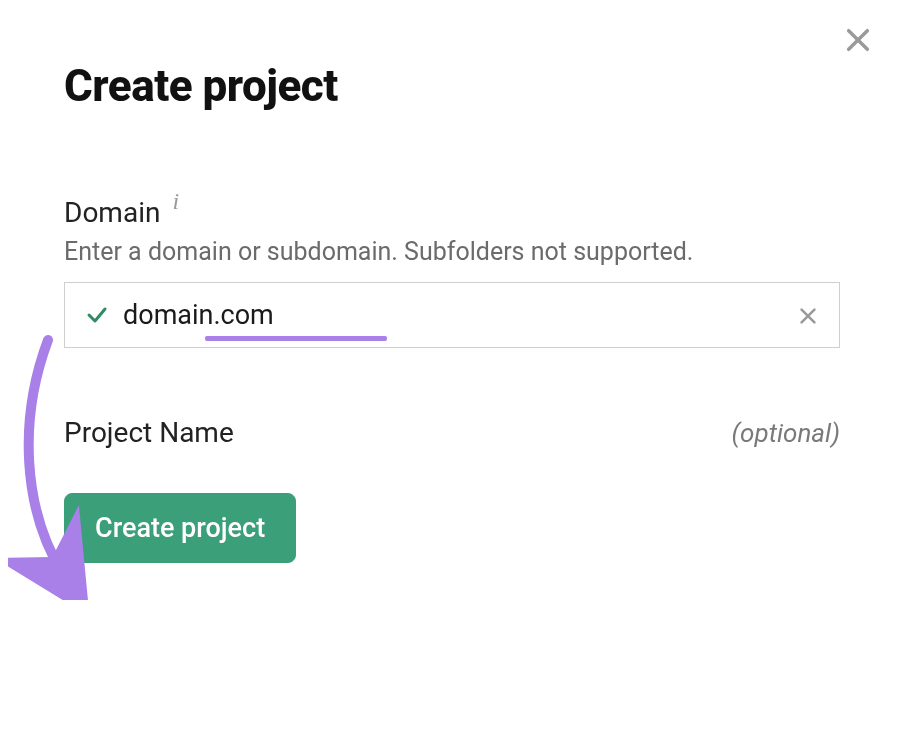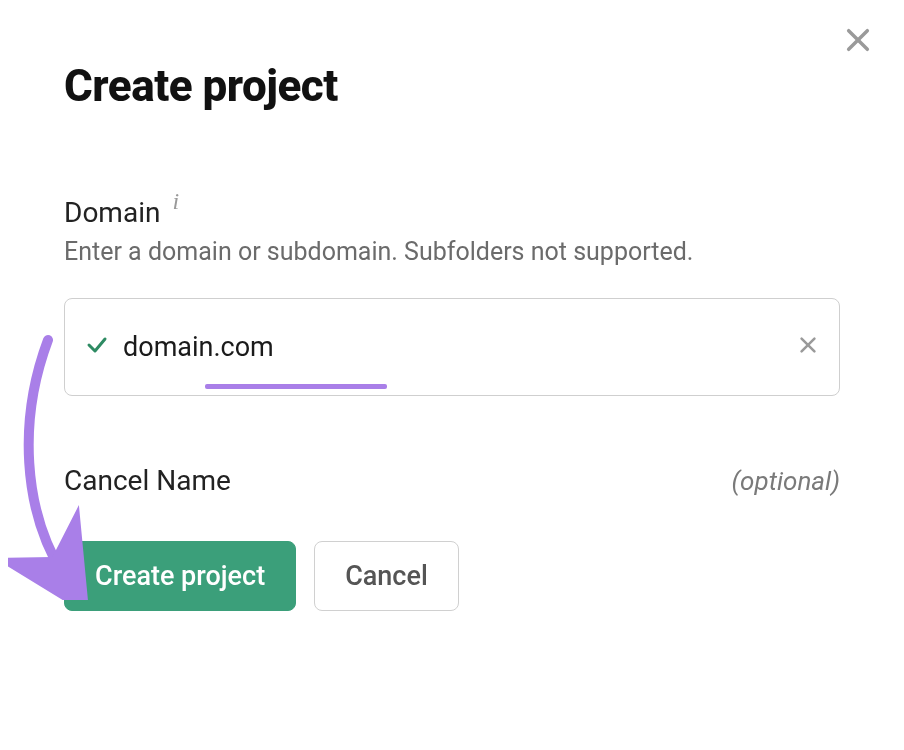--- a/index.html
+++ b/index.html
@@ -45,28 +45,28 @@
     .info-icon {
       color: #9a9a9a;
       font-style: italic;
       font-family: Georgia, serif;
       font-size: 24px;
       line-height: 1;
     }
     .help-text {
       font-size: 25px;
       color: #6b6b6b;
-      margin-bottom: 32px;
+      margin-bottom: 16px;
     }
     .input-wrap {
       border: 1px solid #cfcfcf;
-      border-radius: 8px;
-      padding: 32px 20px;
+      border-radius: 0;
+      padding: 16px 20px;
       display: flex;
-      align-items: center;
+      align-items: flex-end;
       gap: 14px;
       position: relative;
     }
     .check-icon { color: #2e8b63; flex: 0 0 auto; }
     .input-text {
       flex: 1;
       border: none;
       outline: none;
       font-size: 27px;
       font-weight: 400;
@@ -160,28 +160,27 @@
             <line x1="5" y1="5" x2="19" y2="19"></line>
             <line x1="19" y1="5" x2="5" y2="19"></line>
           </svg>
       </span>
       <div class="underline-annot"></div>
     </div>
   </div>
 
   <div class="field">
     <div class="optional-row">
-      <span class="field-label">Cancel Name</span>
+      <span class="field-label">Project Name</span>
       <span class="optional-tag">(optional)</span>
     </div>
   </div>
 
   <div class="actions">
     <button class="btn btn-primary">Create project</button>
-    <button class="btn btn-secondary">Cancel</button>
   </div>
 
 </div>
 
 <svg class="annot-arrow" width="100" height="270" viewBox="0 0 100 270">
   <defs>
     <marker id="ah" markerWidth="10" markerHeight="10" refX="5" refY="5" orient="auto" markerUnits="strokeWidth">
       <path d="M0,0 L10,5 L0,10 L3,5 Z" fill="#a97fe8"></path>
     </marker>
   </defs>

